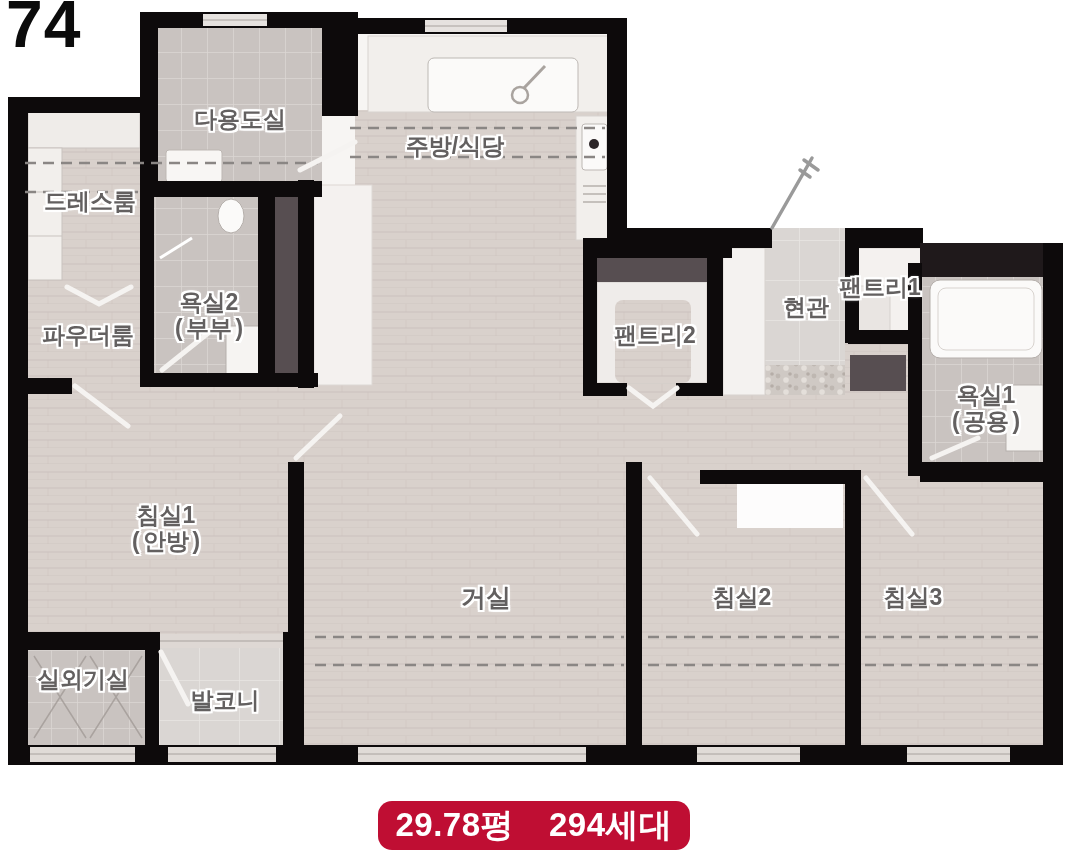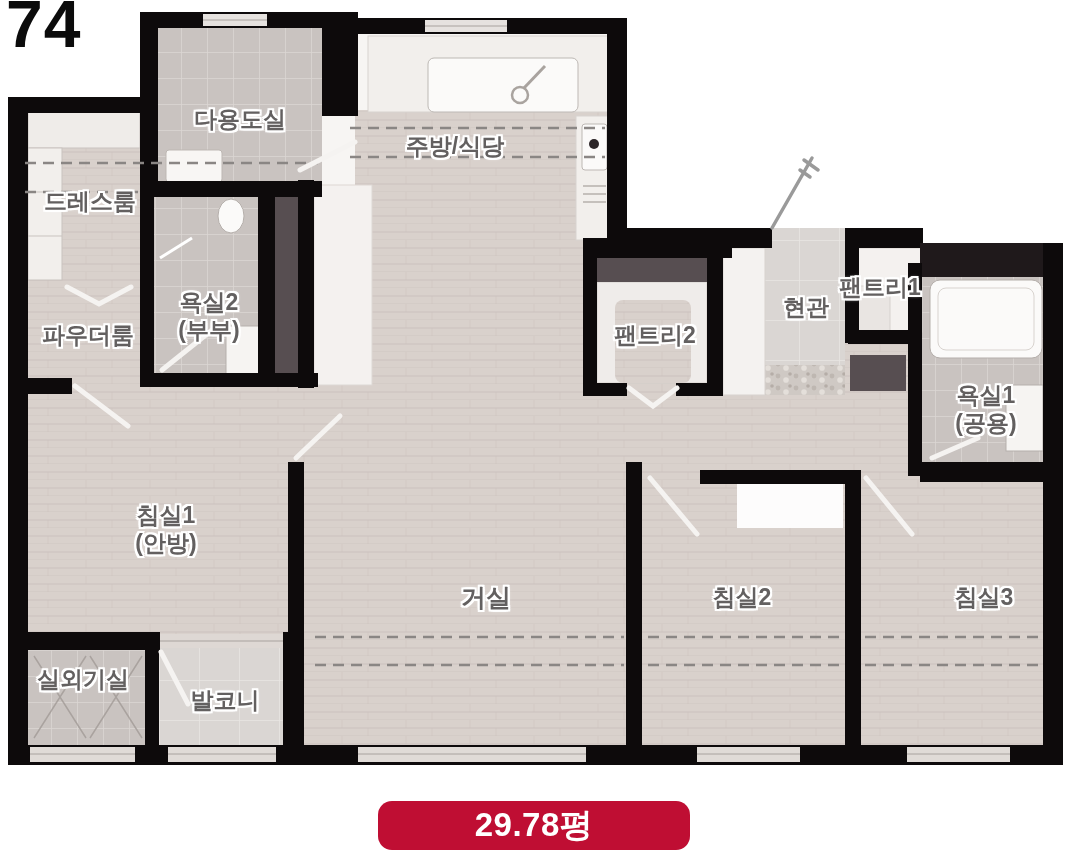--- a/index.html
+++ b/index.html
@@ -13,21 +13,21 @@
     position:absolute;left:6px;top:-14px;
     font-size:66px;font-weight:800;color:#0b0b0b;letter-spacing:1px;
   }
   .room-label{
     position:absolute;transform:translate(-50%,-50%);
     text-align:center;white-space:nowrap;
     font-size:23px;font-weight:700;color:#636060;line-height:1.2;
     text-shadow:-2px -2px 0 #fff,2px -2px 0 #fff,-2px 2px 0 #fff,2px 2px 0 #fff,
                  0 -2px 0 #fff,0 2px 0 #fff,-2px 0 0 #fff,2px 0 0 #fff,0 0 4px #fff;
   }
-  .room-label .sub{display:block;}
+  .room-label .sub{display:block;font-family:Liberation Mono, monospace;}
   .room-label.big{font-size:25px;margin-left:16px;}
   .badge{
     position:absolute;left:378px;top:801px;width:312px;height:49px;
     border-radius:14px;display:flex;align-items:center;justify-content:center;gap:35px;
     font-size:33px;font-weight:800;letter-spacing:0.5px;
   }
 </style>
 </head>
 <body>
 
@@ -269,27 +269,28 @@
   <div class="room-label" style="left:166px;top:530px">
     <span>침실1</span>
     <span class="sub">(안방)</span>
   </div>
   <div class="room-label big" style="left:470px;top:597px">
     <span>거실</span>
   </div>
   <div class="room-label" style="left:742px;top:598px">
     <span>침실2</span>
   </div>
-  <div class="room-label" style="left:984px;top:598px">
+  <div class="room-label" style="left:913px;top:598px">
     <span>침실3</span>
   </div>
   <div class="room-label" style="left:83px;top:680px">
     <span>실외기실</span>
   </div>
   <div class="room-label" style="left:225px;top:701px">
     <span>발코니</span>
   </div>
 
   <div class="badge" style="background: rgb(191, 14, 51); color: rgb(255, 255, 255);">
     <span>29.78평</span>
+    <span>294세대</span>
   </div>
 
 </div>
 
 </body></html>

